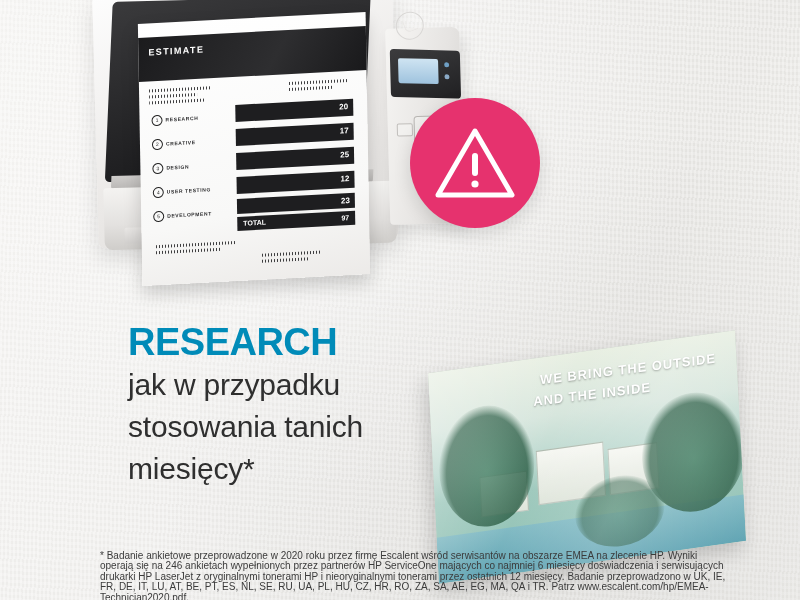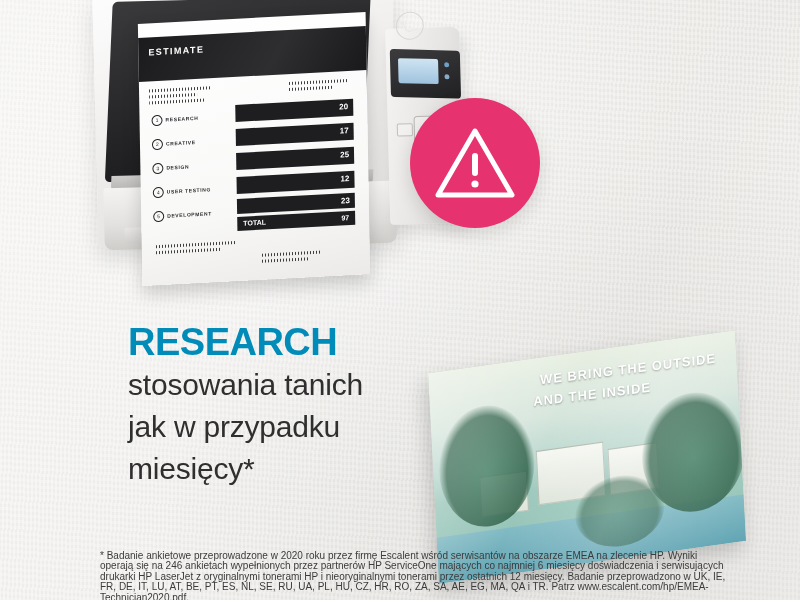--- a/index.html
+++ b/index.html
@@ -427,22 +427,22 @@
     <div class="mag-tree" style="left:6px; top:40px; width:96px; height:120px;"></div>
     <div class="mag-tree" style="left:210px; top:56px; width:104px; height:118px;"></div>
     <div class="mag-tree" style="left:140px; top:128px; width:90px; height:70px; opacity:.6;"></div>
     <div class="mag-text mag-line1">WE BRING THE OUTSIDE</div>
     <div class="mag-text mag-line2">AND THE INSIDE</div>
     <div class="mag-shine"></div>
   </div>
 
   <div class="copy">
     <div class="headline">RESEARCH</div>
+    <div class="subline">jak w przypadku</div>
     <div class="subline">stosowania tanich</div>
-    <div class="subline">jak w przypadku</div>
     <div class="subline">miesięcy*</div>
   </div>
 
   <div class="footnote">
     <p>* Badanie ankietowe przeprowadzone w 2020 roku przez firmę Escalent wśród serwisantów na obszarze EMEA na zlecenie HP. Wyniki operają się na 246 ankietach wypełnionych przez partnerów HP ServiceOne mających co najmniej 6 miesięcy doświadczenia i serwisujących drukarki HP LaserJet z oryginalnymi tonerami HP i nieoryginalnymi tonerami przez ostatnich 12 miesięcy. Badanie przeprowadzono w UK, IE, FR, DE, IT, LU, AT, BE, PT, ES, NL, SE, RU, UA, PL, HU, CZ, HR, RO, ZA, SA, AE, EG, MA, QA i TR. Patrz www.escalent.com/hp/EMEA-Technician2020.pdf.</p>
   </div>
 
 </div>
 
 </body></html>

